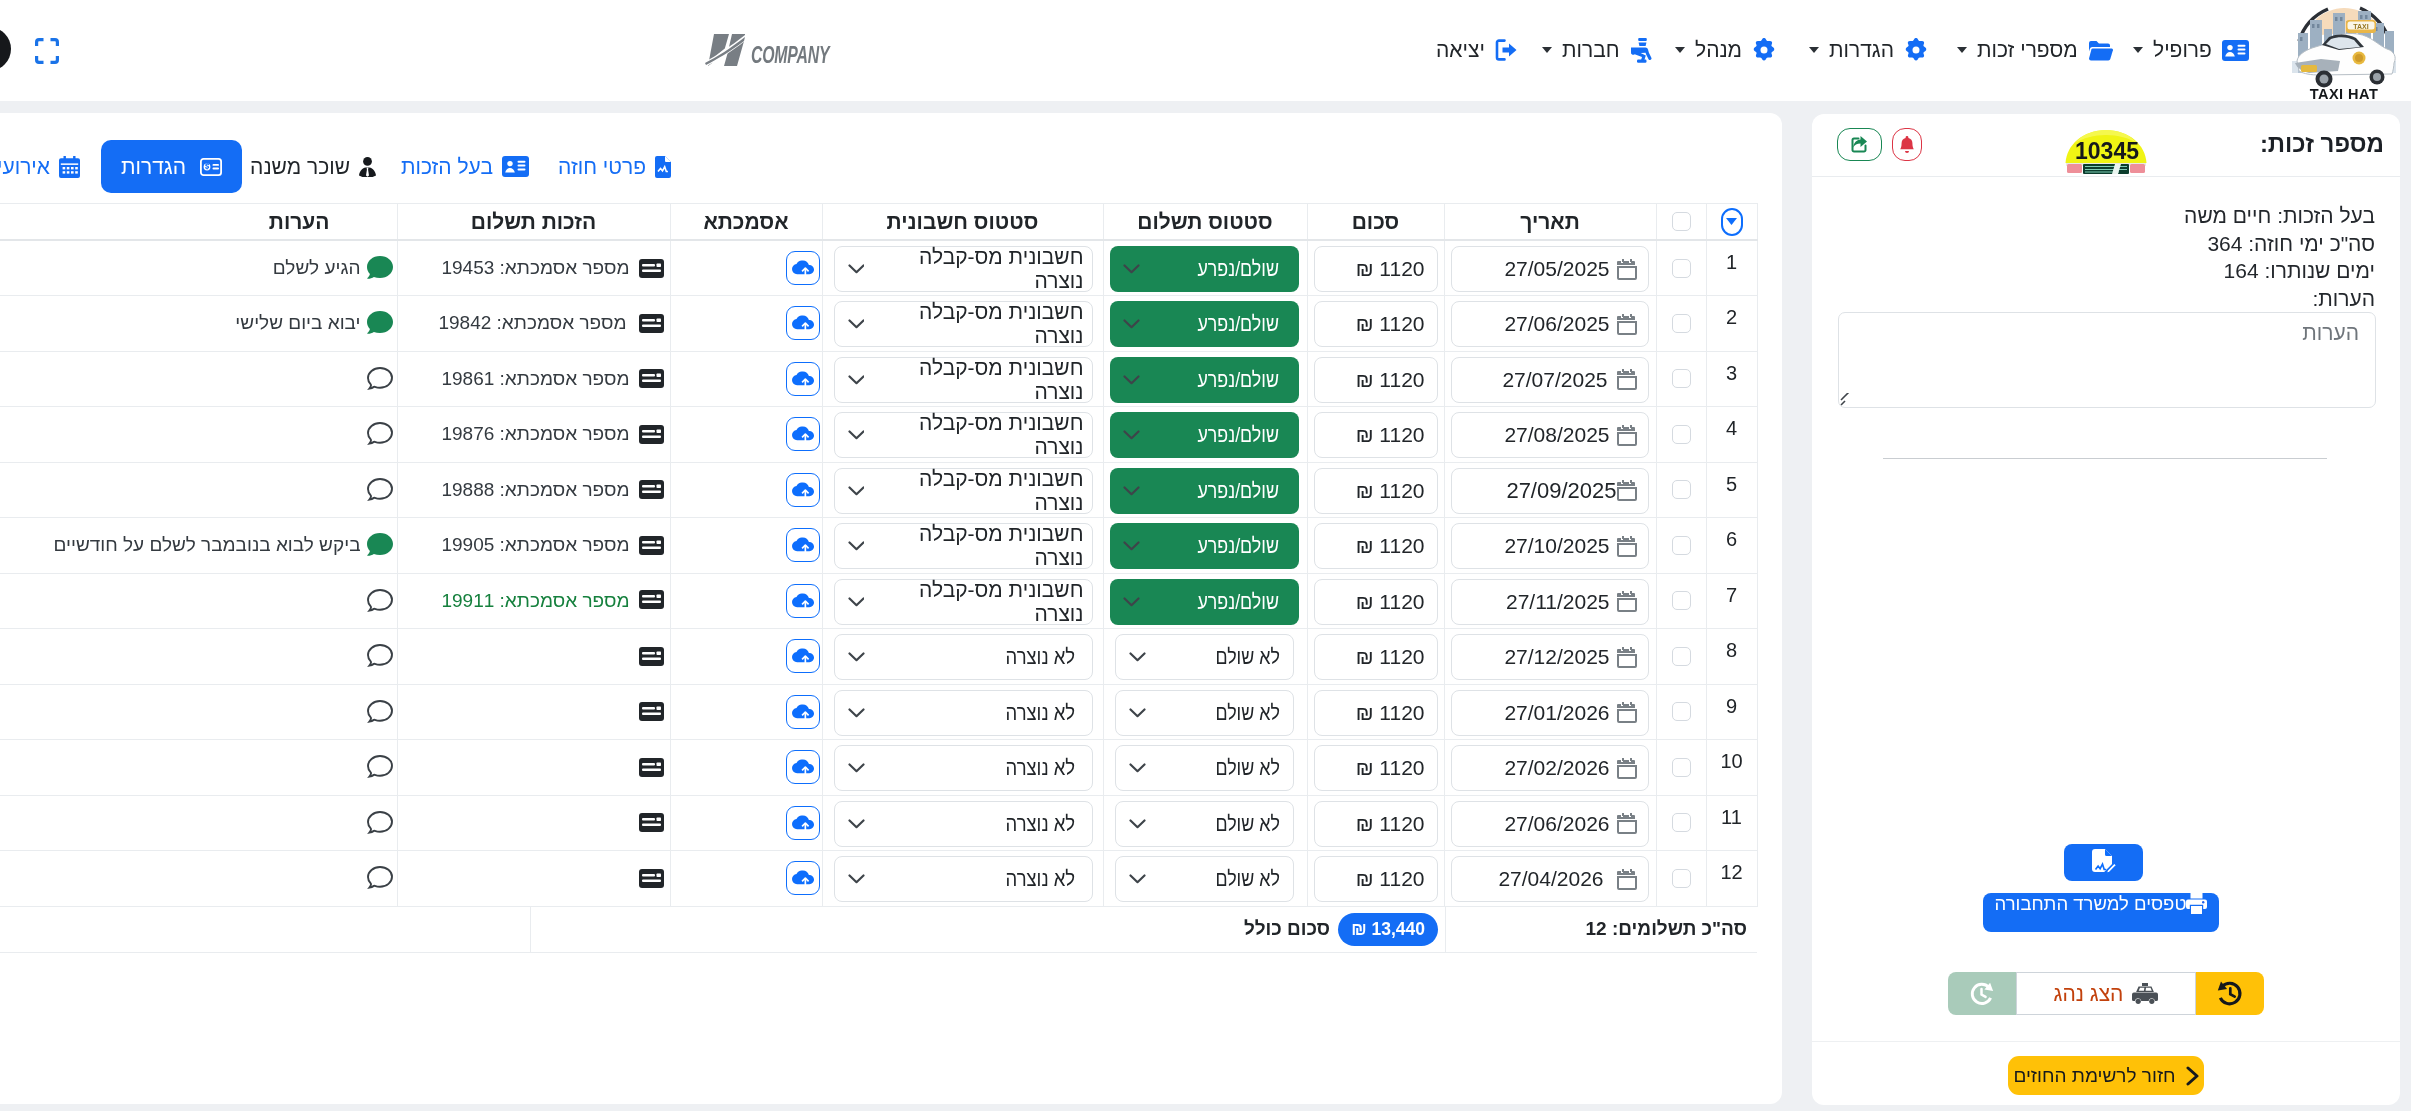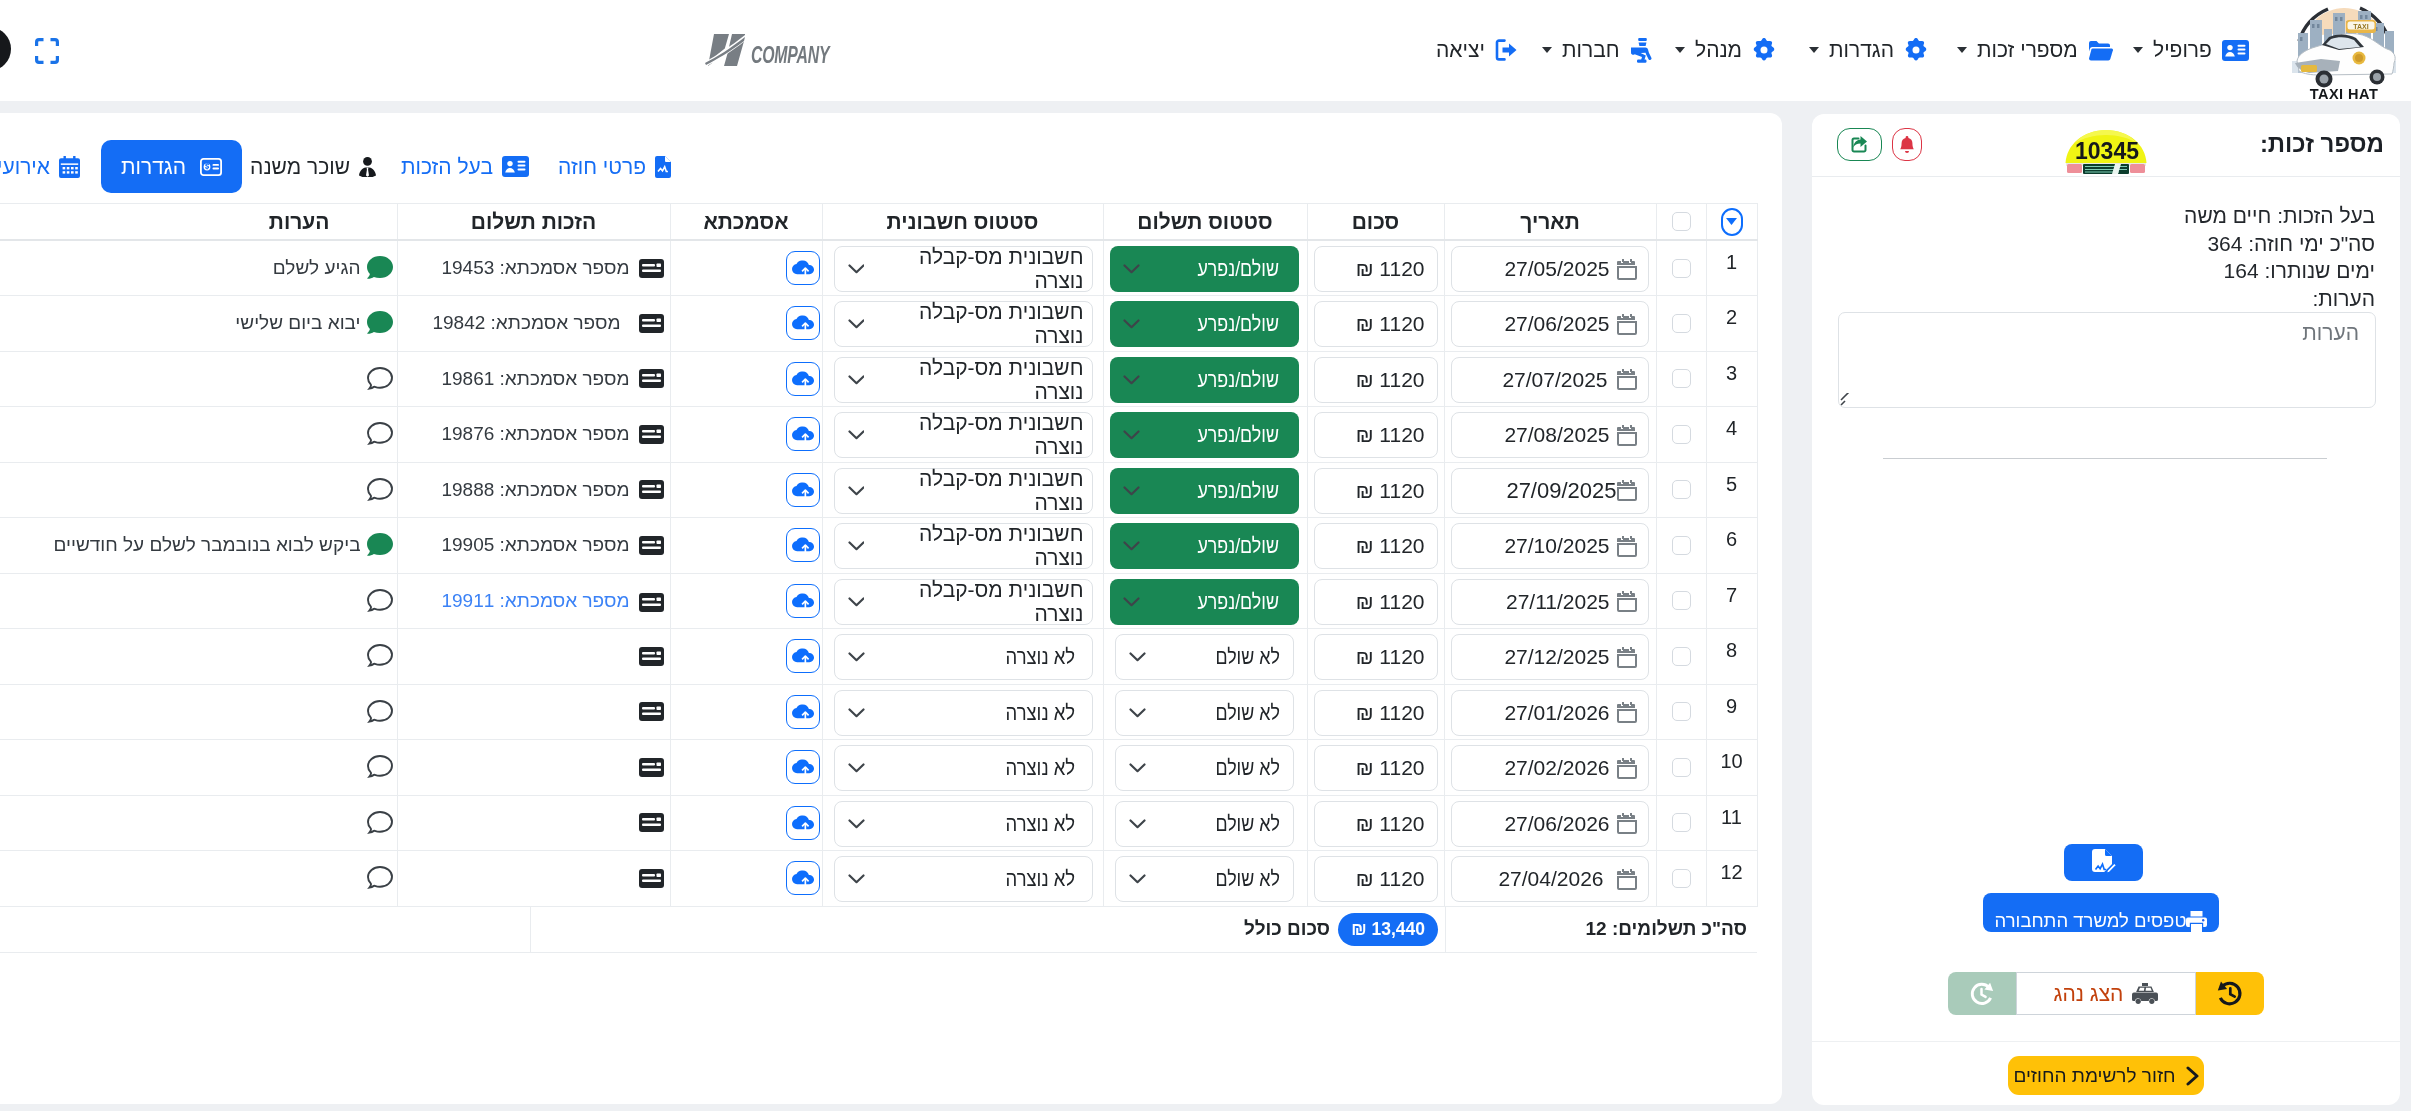--- a/index.html
+++ b/index.html
@@ -338,21 +338,21 @@
             </div>
           </td>
 <td>
             <div style="width:34px;height:34px;margin-right:2px;border:1.6px solid #0d6efd;border-radius:9px;display:flex;align-items:center;justify-content:center">
               <svg width="22" height="18" viewBox="0 0 22 18" style="">
                 <path fill="#0d6efd" d="M11 1.5c2.8 0 5.2 1.9 5.9 4.5A4.6 4.6 0 0 1 22 10.6c0 2.5-2 4.6-4.6 4.6h-3.2v-4.1l1.8 1.8 1.2-1.2-3.2-3.2a.9.9 0 0 0-1.3 0l-3.2 3.2 1.2 1.2 1.8-1.8v4.1H5.1A5.1 5.1 0 0 1 0 10.1c0-2.6 2-4.8 4.5-5.1A6.1 6.1 0 0 1 11 1.5z"></path>
               </svg>
             </div>
           </td>
 <td>
-            <div dir="rtl" style="display:flex;align-items:center;gap:18px;padding-right:6px;font-size:19px;color:#343a40">
+            <div dir="rtl" style="display:flex;align-items:center;gap:12px;padding-right:6px;font-size:19px;color:#343a40">
               <span style="display:inline-flex">
                 <svg width="25" height="19" viewBox="0 0 25 19" style="">
                   <rect x="0" y="0" width="25" height="19" rx="3" fill="#212529"></rect>
                   <rect x="3" y="5" width="13" height="2.6" rx="1" fill="#fff"></rect>
                   <rect x="17.5" y="4.5" width="4.5" height="3.6" rx="0.8" fill="#fff"></rect>
                   <rect x="3" y="10.5" width="19" height="2.4" rx="1" fill="#fff"></rect>
                 </svg>
               </span>
               <span>מספר אסמכתא: 19842</span>
             </div>
@@ -649,21 +649,21 @@
             </div>
           </td>
 <td>
             <div style="width:34px;height:34px;margin-right:2px;border:1.6px solid #0d6efd;border-radius:9px;display:flex;align-items:center;justify-content:center">
               <svg width="22" height="18" viewBox="0 0 22 18" style="">
                 <path fill="#0d6efd" d="M11 1.5c2.8 0 5.2 1.9 5.9 4.5A4.6 4.6 0 0 1 22 10.6c0 2.5-2 4.6-4.6 4.6h-3.2v-4.1l1.8 1.8 1.2-1.2-3.2-3.2a.9.9 0 0 0-1.3 0l-3.2 3.2 1.2 1.2 1.8-1.8v4.1H5.1A5.1 5.1 0 0 1 0 10.1c0-2.6 2-4.8 4.5-5.1A6.1 6.1 0 0 1 11 1.5z"></path>
               </svg>
             </div>
           </td>
 <td>
-            <div dir="rtl" style="display:flex;align-items:flex-end;gap:9px;padding-right:6px;font-size:19px;color:#3b82f6">
+            <div dir="rtl" style="display:flex;align-items:flex-start;gap:9px;padding-right:6px;font-size:19px;color:#15803d">
               <span style="display:inline-flex">
                 <svg width="25" height="19" viewBox="0 0 25 19" style="">
                   <rect x="0" y="0" width="25" height="19" rx="3" fill="#212529"></rect>
                   <rect x="3" y="5" width="13" height="2.6" rx="1" fill="#fff"></rect>
                   <rect x="17.5" y="4.5" width="4.5" height="3.6" rx="0.8" fill="#fff"></rect>
                   <rect x="3" y="10.5" width="19" height="2.4" rx="1" fill="#fff"></rect>
                 </svg>
               </span>
               <span>מספר אסמכתא: 19911</span>
             </div>
@@ -1020,21 +1020,21 @@
 </div>
 <div style="position:absolute;left:71px;top:344px;width:444px;border-top:1px solid #c9cdd1"></div>
 <div style="position:absolute;left:252px;top:730px;width:79px;height:37px;background:#146df5;border-radius:8px;display:flex;align-items:center;justify-content:center">
       <svg width="26" height="28" viewBox="0 0 26 28" style="">
         <path fill="#fff" d="M1 3a3 3 0 0 1 3-3h10l7 7v8.2l-7.8 7.8H4a3 3 0 0 1-3-3z"></path>
         <path fill="#0d6efd" d="M14 0l7 7h-5.5A1.5 1.5 0 0 1 14 5.5z"></path>
         <path fill="none" stroke="#0d6efd" stroke-width="1.7" d="M4.5 20.5l2.6-3.4 2 2.6 2.4-4.6 1.7 5.4h2"></path>
         <path fill="#fff" stroke="#0d6efd" stroke-width="1.4" d="M16.2 21.3 23.3 14l2.3 2.3-7.2 7.2-3.2 1z"></path>
       </svg>
     </div>
-<div dir="rtl" style="position:absolute;left:171px;top:779px;width:236px;height:39px;background:#146df5;border-radius:8px;display:flex;align-items:flex-end;justify-content:center;color:#fff;font-size:18.5px">
+<div dir="rtl" style="position:absolute;left:171px;top:779px;width:236px;height:39px;background:#146df5;border-radius:8px;display:flex;align-items:flex-start;justify-content:center;color:#fff;font-size:18.5px">
       <span style="display:inline-flex">
         <svg width="21" height="21" viewBox="0 0 21 21" style="">
           <path fill="#fff" d="M4.5 0h12v5.5h-12z"></path>
           <path fill="#fff" d="M2 6.5h17a2 2 0 0 1 2 2V14a2 2 0 0 1-2 2h-1.8v-4.2H3.8V16H2a2 2 0 0 1-2-2V8.5a2 2 0 0 1 2-2z"></path>
           <path fill="#fff" d="M5 13h11v8H5z"></path>
           <path fill="#2b6ef0" d="M5 15.2h11v1.4H5zM5 18h11v1.4H5z" opacity="0"></path>
           <circle cx="17.2" cy="9.3" r="1.2" fill="#2563eb"></circle>
         </svg>
       </span>
       <span>טפסים למשרד התחבורה</span>

